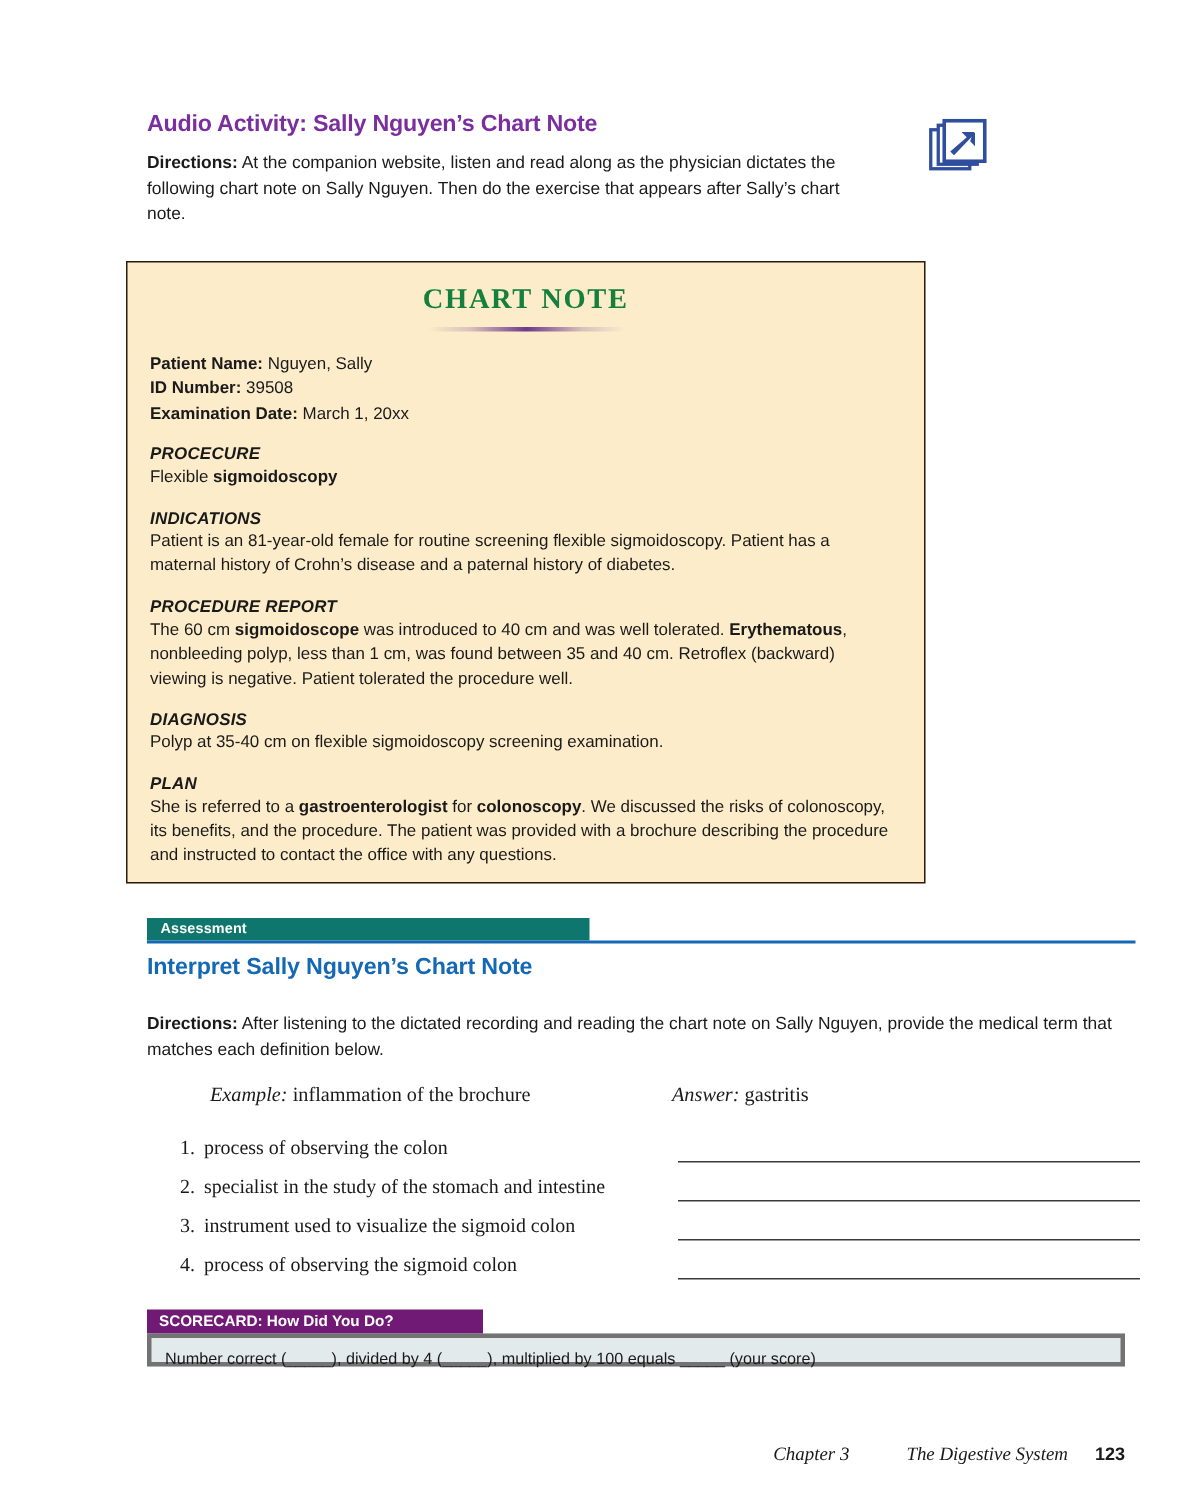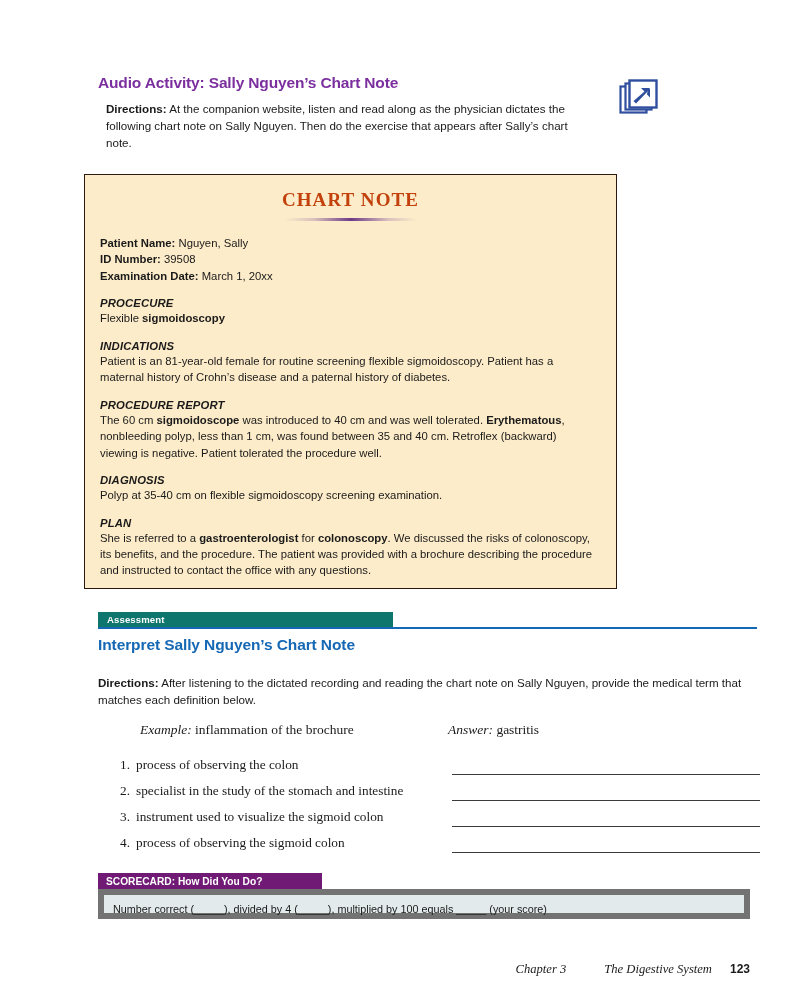--- a/index.html
+++ b/index.html
@@ -34,21 +34,21 @@
     font-weight: bold;
     color: #7b2f9e;
     letter-spacing: -0.15px;
     margin: 0 0 8px 0;
     line-height: 1.15;
   }
   .directions-para {
     font-size: 11.6px;
     line-height: 1.47;
     color: #1a1a1a;
-    margin: 8px;
+    margin: 0;
     width: 478px;
   }
   .directions-para .lead { font-weight: bold; }
 
   
   .ext-icon {
     position: absolute;
     left: 618px;
     top: 66px;
     width: 42px;
@@ -65,21 +65,21 @@
     background: #fdecc9;
     border: 1.4px solid #2b1a0d;
     box-sizing: border-box;
   }
   .chart-note-title {
     text-align: center;
     font-family: "Liberation Serif", serif;
     font-size: 19px;
     font-weight: bold;
     letter-spacing: 1.1px;
-    color: #c2410c;
+    color: #15803d;
     margin: 14px 0 0 0;
   }
   .chart-rule {
     width: 132px;
     height: 3px;
     margin: 7px auto 0 auto;
     background: linear-gradient(to right,
        rgba(253,236,201,0) 0%,
        rgba(150,110,165,0.35) 22%,
        #6d3a88 50%,
@@ -228,23 +228,23 @@
   }
   .sc-tab-label {
     color: #ffffff;
     font-size: 10.2px;
     font-weight: bold;
     line-height: 17px;
     padding-left: 8px;
   }
   .sc-body {
     width: 652px;
-    height: 30px;
+    height: 22px;
     background: #e2eaec;
-    border: 6px solid #737373;
+    border: 3px solid #737373;
     box-sizing: border-box;
     margin-top: -1px;
   }
   .sc-text {
     font-size: 10.8px;
     line-height: 29px;
     padding-left: 9px;
     color: #1a1a1a;
   }
 

